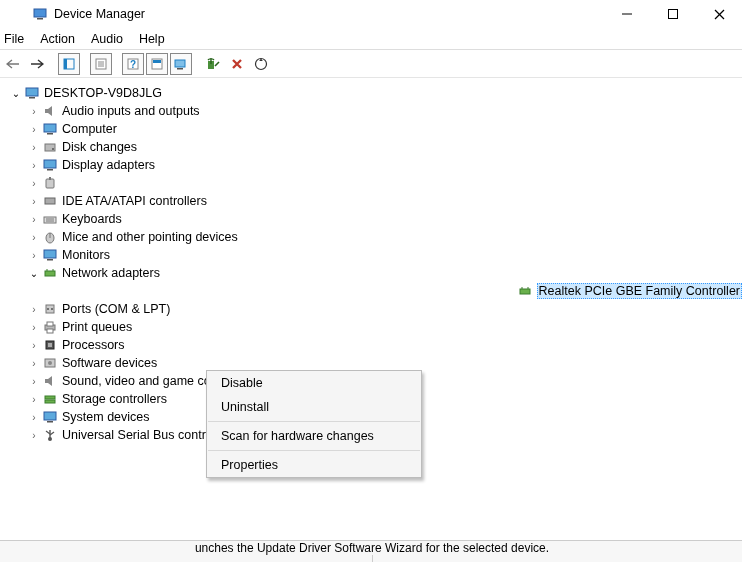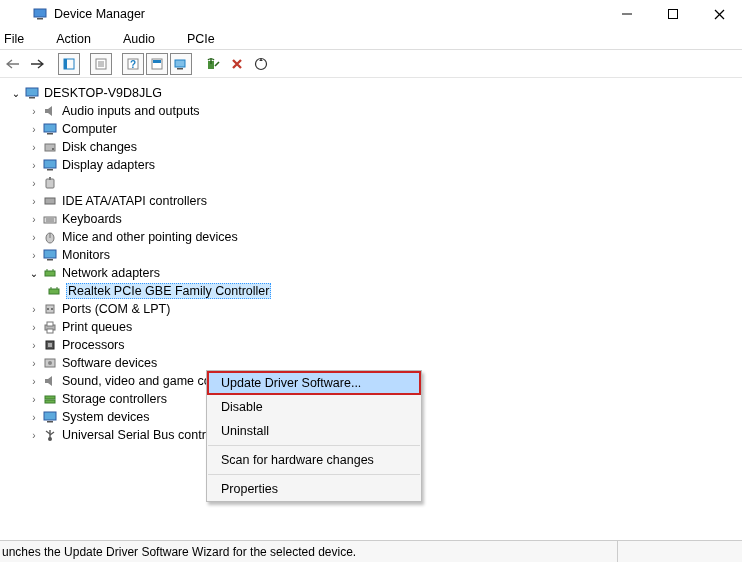--- a/index.html
+++ b/index.html
@@ -8,50 +8,50 @@
 
   
   .titlebar { height: 28px; display: flex; align-items: center; padding-left: 4px; margin-left: 28px; }
   .titlebar .app-icon { width: 16px; height: 16px; margin-right: 6px; display: inline-flex; align-items: center; justify-content: center; }
   .title-text { flex: 1; font-size: 12.5px; }
   .win-controls { display: flex; height: 100%; }
   .win-btn { width: 46px; height: 28px; display: flex; align-items: center; justify-content: center; font-size: 13px; }
   .win-btn svg { stroke: #000; }
 
   
-  .menubar { height: 22px; display: flex; align-items: center; gap: 32px; padding-left: 4px; font-size: 12.5px; border-bottom: 1px solid #ddd; }
+  .menubar { height: 22px; display: flex; align-items: center; gap: 16px; padding-left: 4px; font-size: 12.5px; border-bottom: 1px solid #ddd; }
   .menubar .menu-item { }
 
   
   .toolbar { height: 28px; border-bottom: 1px solid #e5e5e5; display: flex; align-items: center; padding: 0 2px; gap: 2px; }
   .tbtn { width: 22px; height: 22px; display: flex; align-items: center; justify-content: center; border: 1px solid transparent; }
   .tbtn.box { border: 1px solid #888; background: #fafafa; }
   .sep { width: 6px; }
 
   
   .tree { position: relative; padding: 6px 0 0 0; height: 440px; }
   .node { display: flex; align-items: center; height: 18px; padding-left: 0; white-space: nowrap; }
   .chev { width: 12px; height: 12px; margin-right: 2px; display: inline-flex; align-items: center; justify-content: center; font-size: 10px; color: #666; }
   .chev.open { color: #000; }
   .dev-icon { width: 16px; height: 16px; margin-right: 4px; display: inline-flex; align-items: center; justify-content: center; }
   .node.selected .label { background: #cce8ff; border: 1px dotted #3399ff; padding: 0 1px; }
 
   .indent1 { padding-left: 10px; }
   .indent2 { padding-left: 28px; }
-  .indent3 { padding-left: 46px; }
+  .indent3 { padding-left: 46px; justify-content: flex-end; }
 
   
   .ctx-menu { position: absolute; left: 206px; top: 292px; width: 216px; background: #f5f5f5; border: 1px solid #bcbcbc; box-shadow: 2px 3px 3px rgba(0,0,0,0.25); font-size: 12.5px; }
   .ctx-item { padding: 5px 14px; }
   .ctx-item.highlight { background: #b9dbff; border: 2px solid #cc2222; padding: 3px 12px; }
   .ctx-item.bold { font-weight: normal; }
   .ctx-sep { height: 1px; background: #d8d8d8; margin: 2px 1px; }
 
   
-  .statusbar { position: absolute; left: 0; right: 0; bottom: 0; height: 22px; border-top: 1px solid #ccc; display: flex; align-items: center; font-size: 12px; padding-left: 2px; background: #f7f7f7; }
+  .statusbar { position: absolute; left: 0; right: 0; bottom: 0; height: 22px; border-top: 1px solid #ccc; display: flex; align-items: center; font-size: 12px; padding-left: 2px; background: #f7f7f7; flex-direction: column; }
   .status-cell { flex: 1; }
   .status-div { width: 1px; height: 100%; background: #ccc; margin: 0 4px; }
 
   
   svg { display: block; }
 </style>
 </head>
 <body>
 
 <div class="titlebar">
@@ -79,21 +79,21 @@
           <line x1="10" y1="1" x2="1" y2="10" stroke-width="1.2"></line>
         </svg>
       </div>
   </div>
 </div>
 
 <div class="menubar">
   <span class="menu-item">File</span>
   <span class="menu-item">Action</span>
   <span class="menu-item">Audio</span>
-  <span class="menu-item">PCIe</span>
+  <span class="menu-item">Help</span>
 </div>
 
 <div class="toolbar">
   <div class="tbtn">
       <svg width="14" height="10">
         <path d="M6 1 L1 5 L6 9 M1 5 H13" fill="none" stroke="#777" stroke-width="1.4"></path>
       </svg>
     </div>
   <div class="tbtn">
       <svg width="14" height="10">
@@ -374,21 +374,20 @@
           <circle cx="7" cy="11" r="2" fill="#555"></circle>
           <line x1="7" y1="11" x2="7" y2="2" stroke="#555" stroke-width="1.4"></line>
           <line x1="7" y1="6" x2="3" y2="3" stroke="#555" stroke-width="1.2"></line>
           <line x1="7" y1="7" x2="11" y2="4" stroke="#555" stroke-width="1.2"></line>
         </svg>
       </span>
     <span class="label">Universal Serial Bus controllers</span>
   </div>
 
   <div class="ctx-menu">
-    <div class="ctx-item highlight">Update Driver Software...</div>
     <div class="ctx-item">Disable</div>
     <div class="ctx-item">Uninstall</div>
     <div class="ctx-sep"></div>
     <div class="ctx-item">Scan for hardware changes</div>
     <div class="ctx-sep"></div>
     <div class="ctx-item bold">Properties</div>
   </div>
 
 </div>
 

